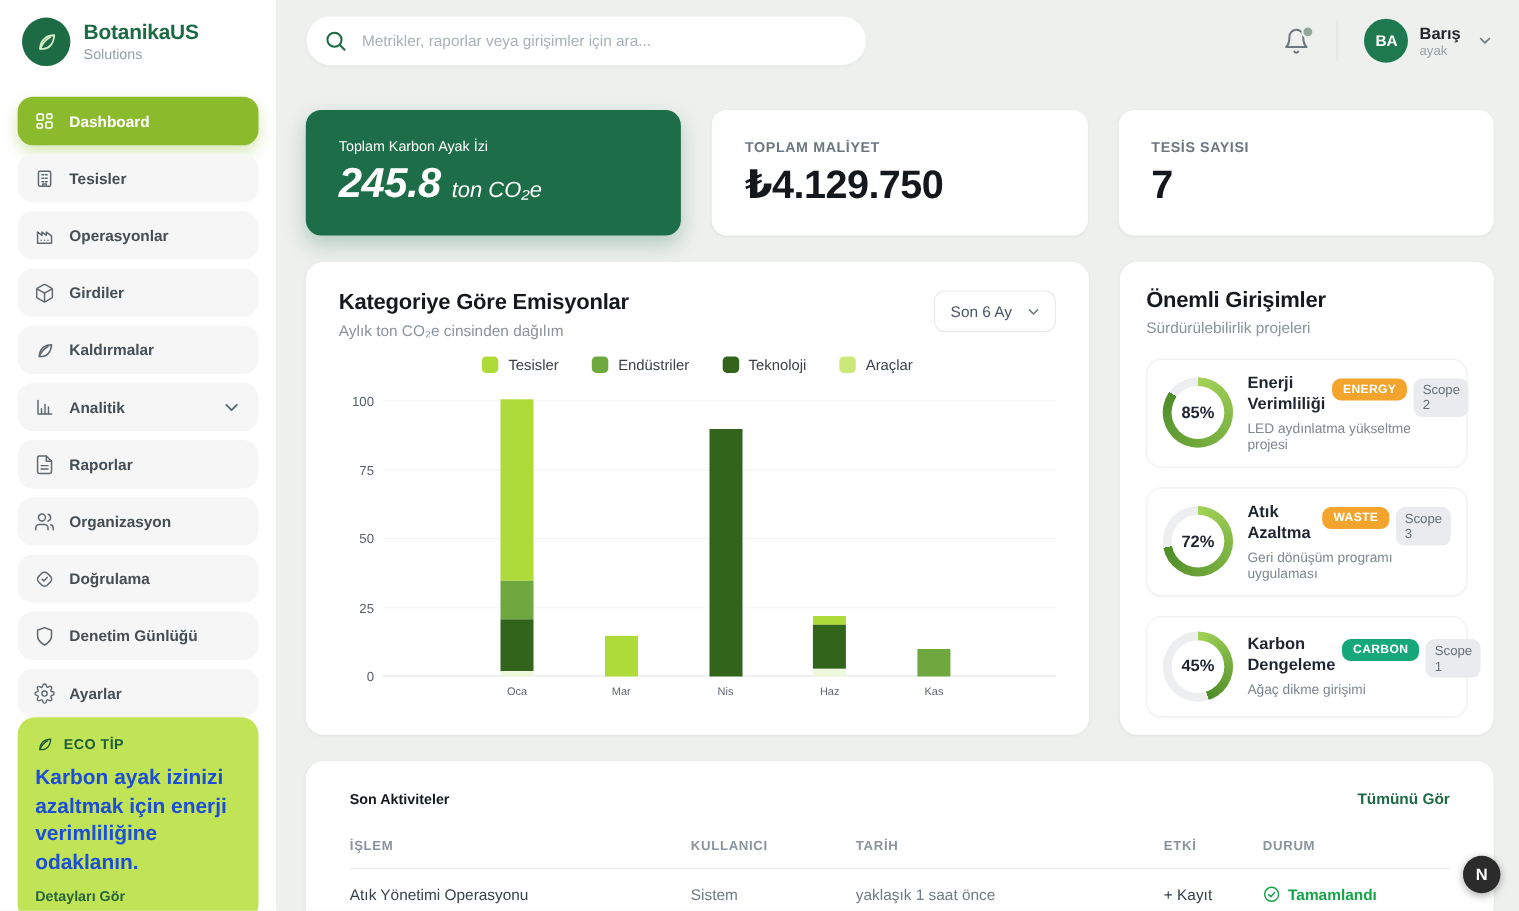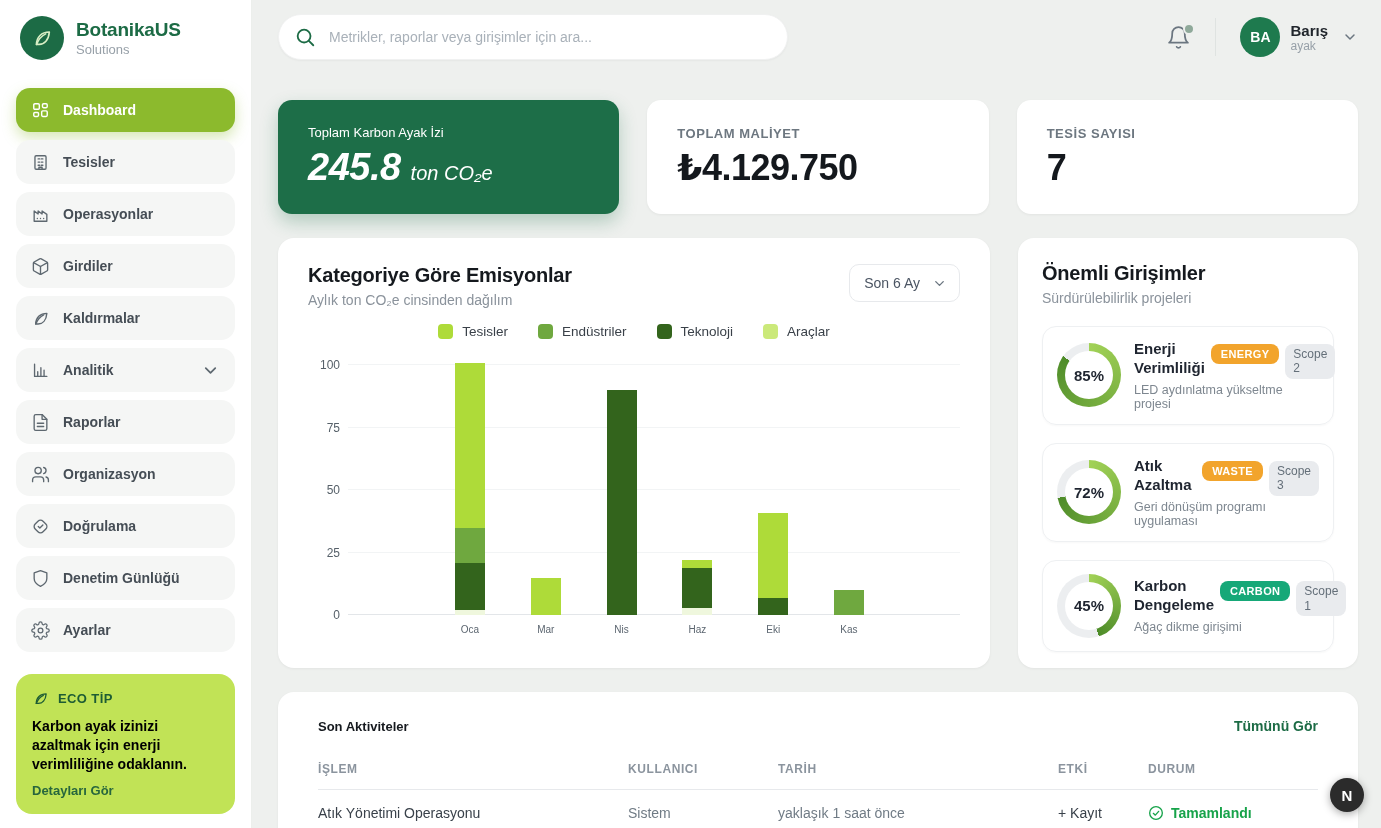--- a/index.html
+++ b/index.html
@@ -16,21 +16,21 @@
   .brand-sub { font-size:13px; color:#97a0a8; margin-top:1px; }
   .nav { margin-top:26px; display:flex; flex-direction:column; gap:8px; }
   .nav-item { height:44px; border-radius:14px; background:#f5f6f5; display:flex; align-items:center; gap:13px; padding:0 15px; font-size:14px; font-weight:600; color:#454d55; cursor:pointer; }
   .nav-item .icon { width:19px; height:19px; color:#5e6870; flex-shrink:0; }
   .nav-item.active { background:#8cba2d; color:#fff; box-shadow:0 6px 14px rgba(140,186,45,.35); }
   .nav-item.active .icon { color:#fff; }
   .nav-chevron { margin-left:auto; width:16px; height:16px; color:#9aa3ab; }
   .eco-tip { margin-top:auto; background:#c1e356; border-radius:16px; padding:16px; }
   .eco-head { display:flex; align-items:center; gap:9px; color:#1d5c34; font-weight:800; font-size:13px; letter-spacing:.03em; }
   .eco-head .icon { width:17px; height:17px; color:#1d5c34; }
-  .eco-text { margin-top:10px; font-size:14px; font-weight:700; color:#000000; line-height:1.35; }
+  .eco-text { margin-top:10px; font-size:19px; font-weight:700; color:#1d4ed8; line-height:1.35; }
   .eco-link { margin-top:9px; font-size:13px; font-weight:600; color:#27663d; cursor:pointer; }
 
   
   .main { flex:1; padding:14px 23px 0 26px; display:flex; flex-direction:column; min-width:0; }
   .topbar { display:flex; align-items:center; height:46px; }
   .search-wrap { position:relative; width:510px; }
   .search-input { width:100%; height:46px; border-radius:23px; border:1px solid #f0f1f1; background:#fff; box-shadow:0 1px 2px rgba(0,0,0,.04); padding:0 18px 0 50px; font-size:14px; color:#374151; outline:none; font-family:inherit; }
   .search-input::placeholder { color:#a9b1b9; }
   .search-icon { position:absolute; left:16px; top:12px; width:22px; height:22px; color:#1c6b45; }
   .topbar-right { margin-left:auto; display:flex; align-items:center; }
@@ -377,27 +377,20 @@
               <div class="chart-column">
                 <div class="bar-stack">
                   <div class="bar-seg" style="height: 7.5px; background: rgb(239, 247, 221);"></div>
                   <div class="bar-seg" style="height: 40px; background: rgb(51, 100, 28);"></div>
                   <div class="bar-seg" style="height: 7.5px; background: rgb(174, 219, 57);"></div>
                 </div>
                 <div class="x-label">Haz</div>
               </div>
               <div class="chart-column">
                 <div class="bar-stack">
-                  <div class="bar-seg" style="height: 17.5px; background: rgb(51, 100, 28);"></div>
-                  <div class="bar-seg" style="height: 85px; background: rgb(174, 219, 57);"></div>
-                </div>
-                <div class="x-label">Eki</div>
-              </div>
-              <div class="chart-column">
-                <div class="bar-stack">
                   <div class="bar-seg" style="height: 25px; background: rgb(111, 168, 63);"></div>
                 </div>
                 <div class="x-label">Kas</div>
               </div>
             </div>
         </div>
       </div>
 
       <div class="right-card">
         <div class="chart-title">Önemli Girişimler</div>

